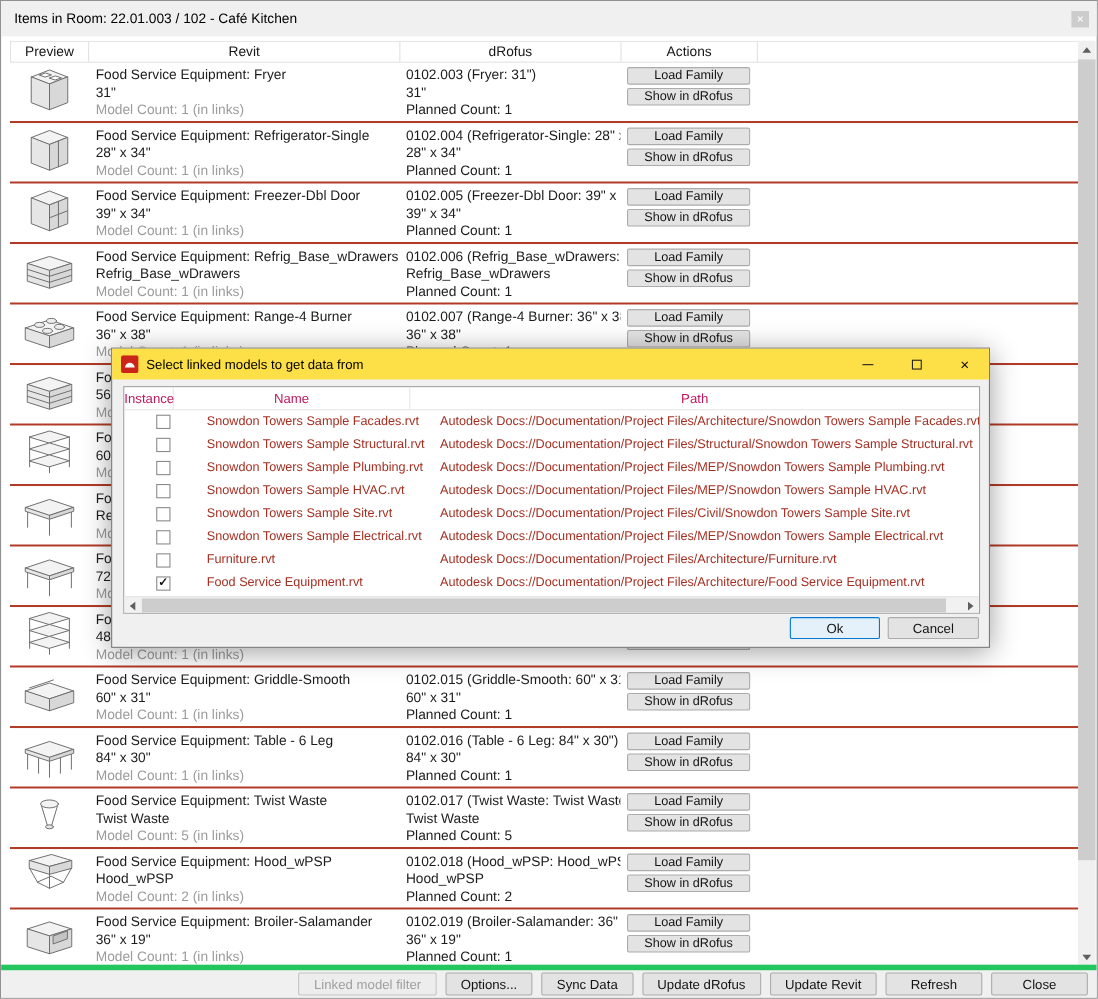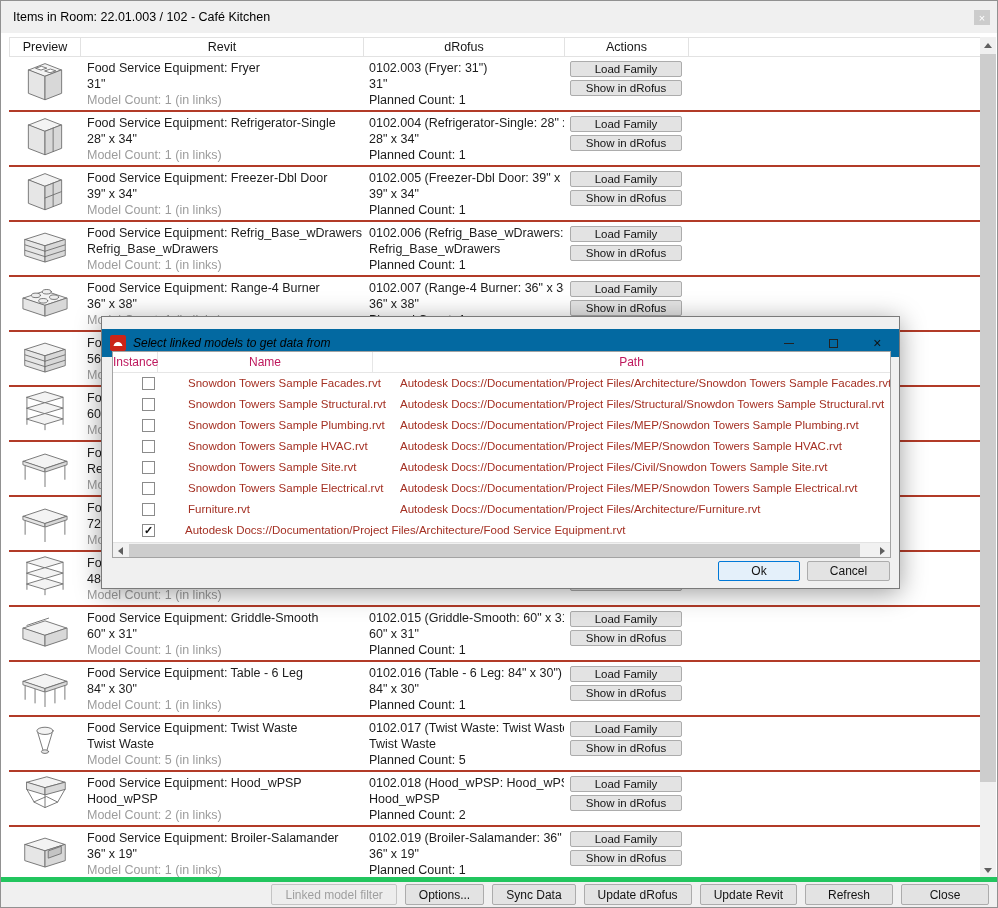--- a/index.html
+++ b/index.html
@@ -53,21 +53,21 @@
   .footer { position:absolute; left:0; right:0; bottom:0; height:30px; background:#f0f0f0;
             border-top:5px solid #22c55e; display:flex; align-items:center; justify-content:flex-end;
             gap:8px; padding-right:8px; }
   .fbtn { height:21px; font-size:12px; padding:0 13px; min-width:72px; }
   .fbtn:nth-last-child(-n+2) { min-width:88px; }
   .fbtn.disabled { color:#9f9f9f; border-color:#c4c4c4; background:#ededed; }
 
   
   .dialog { position:absolute; left:100px; top:315px; width:799px; height:273px; background:#f0f0f0;
             border:1px solid #7a7a7a; box-shadow:0 4px 24px rgba(0,0,0,.38); z-index:5; }
-  .dlg-titlebar { position:absolute; top:12px; left:0; right:0; height:28px; background:#0369a1;font-style:italic; }
+  .dlg-titlebar { position:absolute; top:0; left:0; right:0; height:28px; background:#fde047; }
   .dlg-icon { position:absolute; left:8px; top:6px; width:16px; height:16px; }
   .dlg-title { position:absolute; left:31px; top:0; line-height:28px; font-size:12px; color:#000; }
   .dlg-controls { position:absolute; right:0; top:0; height:28px; display:flex; }
   .dlg-ctl { width:44px; height:28px; display:flex; align-items:center; justify-content:center; }
   .min-glyph { width:10px; height:1px; background:#222; display:block; }
   .max-glyph { width:9px; height:9px; border:1px solid #222; display:block; }
   .close-glyph { font-size:14px; color:#111; line-height:1; }
 
   .dlg-list { position:absolute; left:10px; top:34px; width:779px; height:207px; background:#fff;
               border:1px solid #a3a3a3; overflow:hidden; }
@@ -662,20 +662,21 @@
               <span class="cbx"></span>
             </div>
     <div class="lc name">Furniture.rvt</div>
     <div class="lc path">Autodesk Docs://Documentation/Project Files/Architecture/Furniture.rvt</div>
   </div>
 
   <div class="lrow">
     <div class="lc inst">
               <span class="cbx checked">✓</span>
             </div>
+    <div class="lc name">Food Service Equipment.rvt</div>
     <div class="lc path">Autodesk Docs://Documentation/Project Files/Architecture/Food Service Equipment.rvt</div>
   </div>
 </div>
       <div class="dlg-hscroll">
         <div class="harrow left">
             <span class="tri tri-left"></span>
           </div>
         <div class="hthumb"></div>
         <div class="harrow right">
             <span class="tri tri-right"></span>

